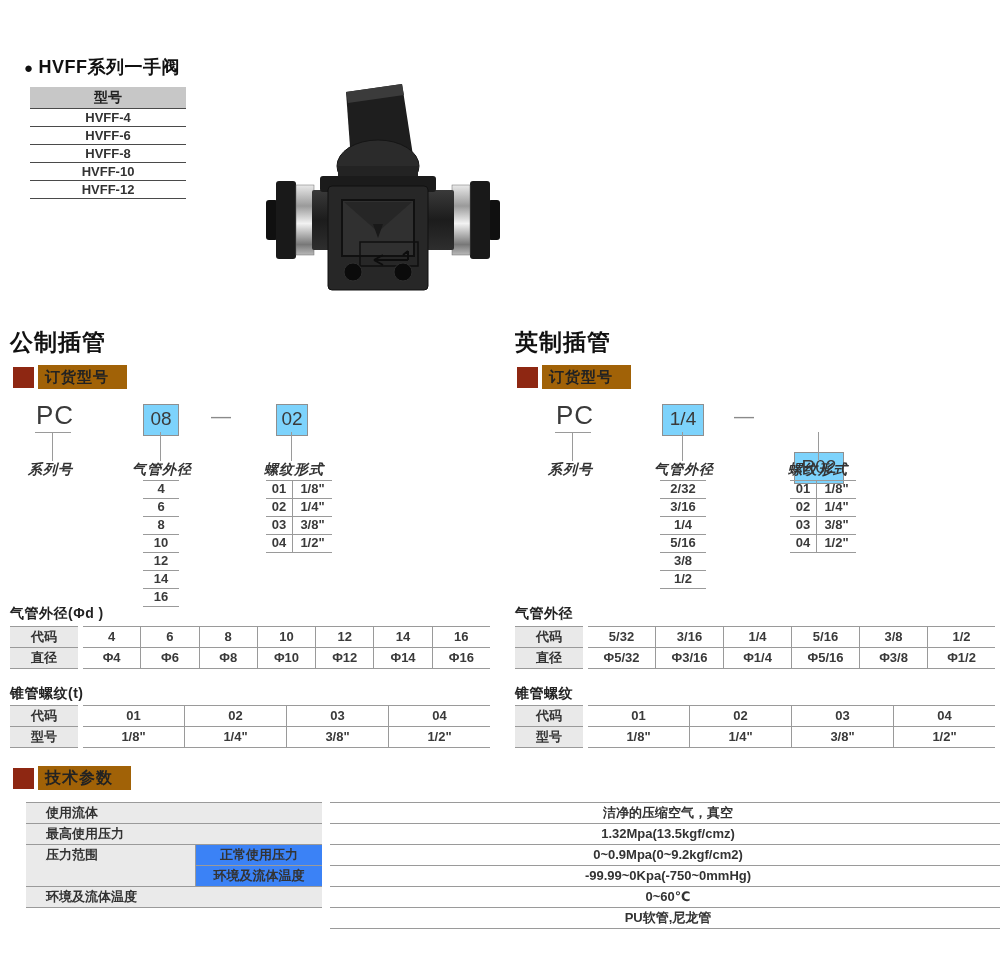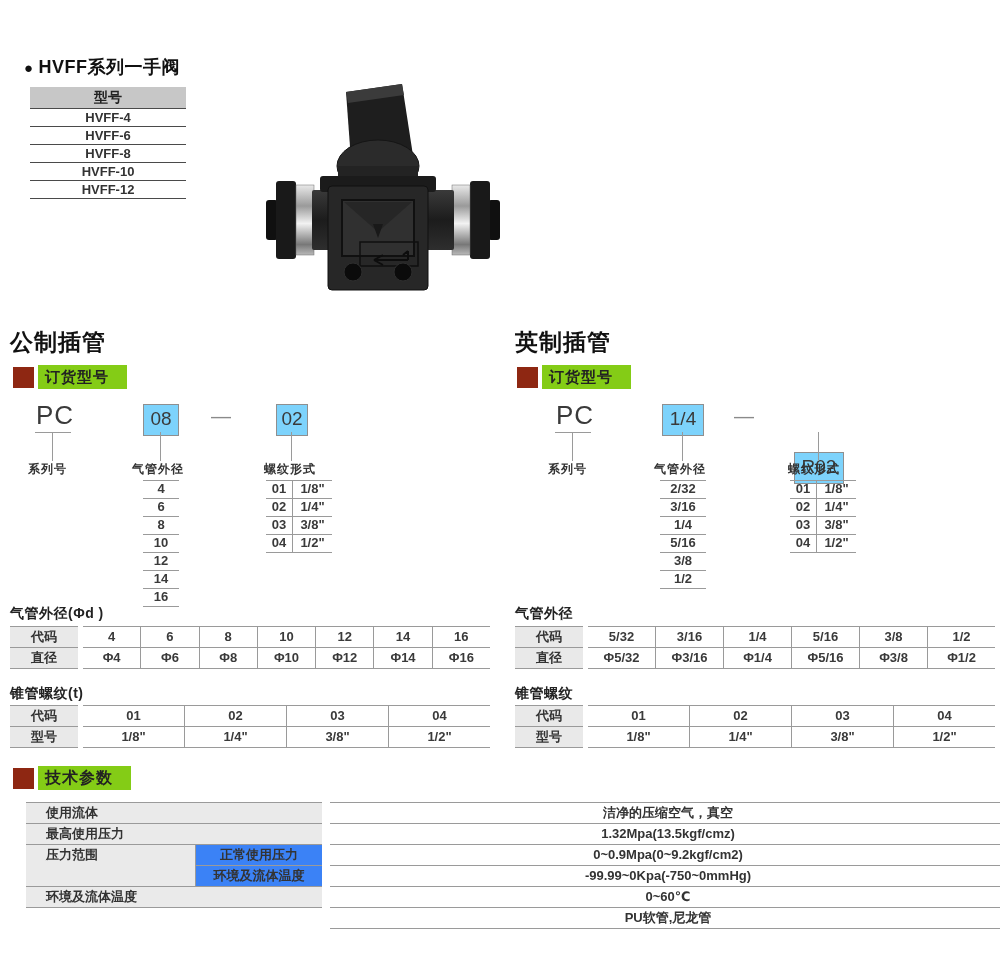--- a/index.html
+++ b/index.html
@@ -15,31 +15,31 @@
   .mt{width:156px;}
   .mt-header{height:21px;line-height:21px;text-align:center;background:#c7c7c7;font-weight:bold;
              font-size:14px;color:#222;border-bottom:1px solid #4a4a4a;}
   .mt-row{height:17px;line-height:17px;text-align:center;font-size:13px;font-weight:bold;color:#333;
           border-bottom:1px solid #4a4a4a;}
 
   
   .sec-title{font-size:23px;font-weight:bold;color:#111;letter-spacing:1px;}
   .order-head{display:flex;align-items:center;gap:4px;height:24px;}
   .marker{width:21px;height:21px;background:var(--accent,#8e2712);}
-  .order-label{background:#84cc16;font-size:15px;font-weight:bold;color:#222;line-height:24px;
+  .order-label{background:#a16207;font-size:15px;font-weight:bold;color:#222;line-height:24px;
                padding:0 18px 0 7px;letter-spacing:1px;}
 
   
   .pc-text{font-size:26px;color:#3a3a3a;letter-spacing:1px;}
   .code-box{border:1px solid #8f8f8f;height:32px;line-height:28px;text-align:center;
             font-size:19px;color:#3a3a3a;background:#7dd3fc;box-sizing:border-box;}
   .vline{width:1px;background:#9a9a9a;}
   .hline{height:1px;background:#9a9a9a;}
   .dash-glyph{font-size:20px;color:#8a8a8a;}
-  .diag-label{font-size:12px;font-weight:bold;color:#333;letter-spacing:1px;white-space:nowrap;}
+  .diag-label{font-size:14px;font-weight:bold;color:#333;letter-spacing:1px;white-space:nowrap;font-style:italic;}
   .size-col .size-item{height:17px;line-height:16px;text-align:center;font-size:13px;font-weight:bold;
                        color:#3a3a3a;border-bottom:1px solid #9a9a9a;}
   .size-col .size-item:first-child{border-top:1px solid #9a9a9a;}
   .mini-tbl .mini-row{display:flex;height:17px;line-height:16px;border-bottom:1px solid #9a9a9a;
                       font-size:13px;font-weight:bold;color:#3a3a3a;}
   .mini-tbl .mini-row:first-child{border-top:1px solid #9a9a9a;}
   .mini-code{width:26px;text-align:center;border-right:1px solid #9a9a9a;}
   .mini-val{flex:1;text-align:center;}
 
   

